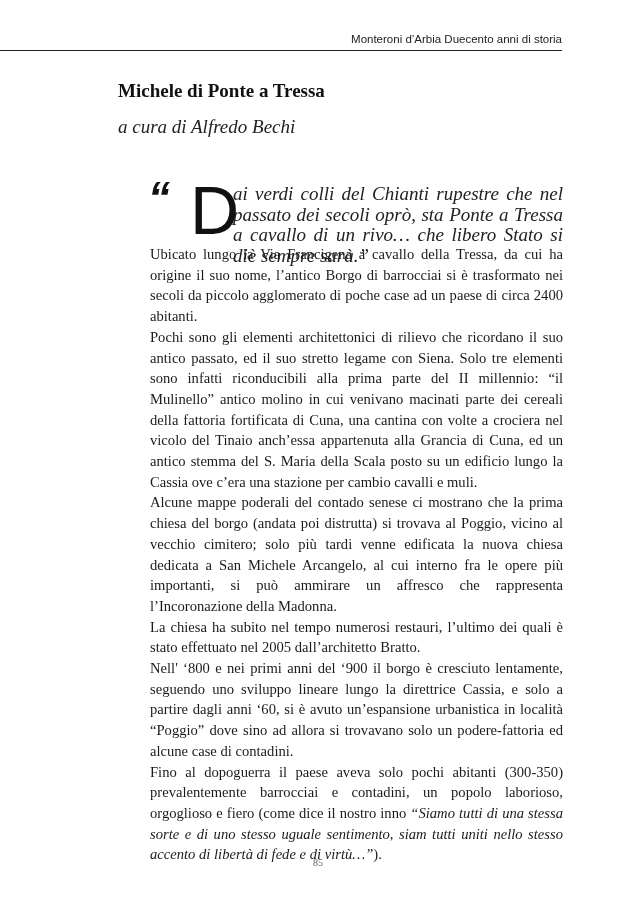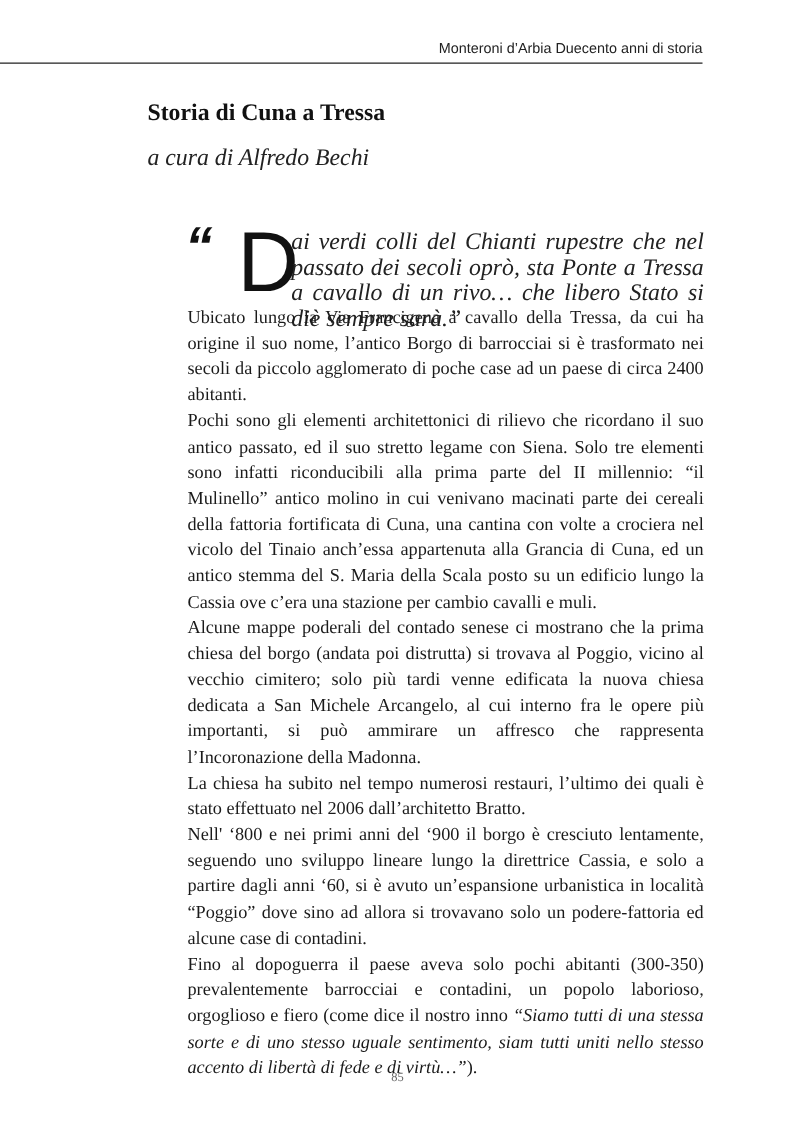--- a/index.html
+++ b/index.html
@@ -17,31 +17,31 @@
   .body em { font-style: italic; }
   .page-number { position: absolute; left: 0; width: 636px; top: 857px; text-align: center; font-size: 10px; color: #666; }
 </style>
 </head>
 <body>
 
 <div class="running-header">
   <span>Monteroni d’Arbia Duecento anni di storia</span>
 </div>
 
-<h1 class="title">Storia di Cuna a Tressa</h1>
+<h1 class="title">Michele di Ponte a Tressa</h1>
 <div class="author">a cura di Alfredo Bechi</div>
 
 <div class="quote-mark">“</div>
 <div class="dropcap">D</div>
 <div class="epigraph">
   <p>ai verdi colli del Chianti rupestre che nel passato dei secoli oprò, sta Ponte a Tressa a cavallo di un rivo… che libero Stato si diè sempre sarà.”</p>
 </div>
 
 <div class="body">
   <p>Ubicato lungo la Via Francigena a cavallo della Tressa, da cui ha origine il suo nome, l’antico Borgo di barrocciai si è trasformato nei secoli da piccolo agglomerato di poche case ad un paese di circa 2400 abitanti.</p>
   <p>Pochi sono gli elementi architettonici di rilievo che ricordano il suo antico passato, ed il suo stretto legame con Siena. Solo tre elementi sono infatti riconducibili alla prima parte del II millennio: “il Mulinello” antico molino in cui venivano macinati parte dei cereali della fattoria fortificata di Cuna, una cantina con volte a crociera nel vicolo del Tinaio anch’essa appartenuta alla Grancia di Cuna, ed un antico stemma del S. Maria della Scala posto su un edificio lungo la Cassia ove c’era una stazione per cambio cavalli e muli.</p>
   <p>Alcune mappe poderali del contado senese ci mostrano che la prima chiesa del borgo (andata poi distrutta) si trovava al Poggio, vicino al vecchio cimitero; solo più tardi venne edificata la nuova chiesa dedicata a San Michele Arcangelo, al cui interno fra le opere più importanti, si può ammirare un affresco che rappresenta l’Incoronazione della Madonna.</p>
-  <p>La chiesa ha subito nel tempo numerosi restauri, l’ultimo dei quali è stato effettuato nel 2006 dall’architetto Bratto.</p>
+  <p>La chiesa ha subito nel tempo numerosi restauri, l’ultimo dei quali è stato effettuato nel 2005 dall’architetto Bratto.</p>
   <p>Nell' ‘800 e nei primi anni del ‘900 il borgo è cresciuto lentamente, seguendo uno sviluppo lineare lungo la direttrice Cassia, e solo a partire dagli anni ‘60, si è avuto un’espansione urbanistica in località “Poggio” dove sino ad allora si trovavano solo un podere-fattoria ed alcune case di contadini.</p>
   <p><span>Fino al dopoguerra il paese aveva solo pochi abitanti (300-350) prevalentemente barrocciai e contadini, un popolo  laborioso, orgoglioso e fiero (come dice il nostro inno </span><em>“Siamo tutti di una stessa sorte e di uno stesso uguale sentimento, siam tutti uniti nello stesso accento di libertà di fede e di virtù…”</em><span>).</span></p>
 </div>
 
 <div class="page-number">85</div>
 
 </body></html>

